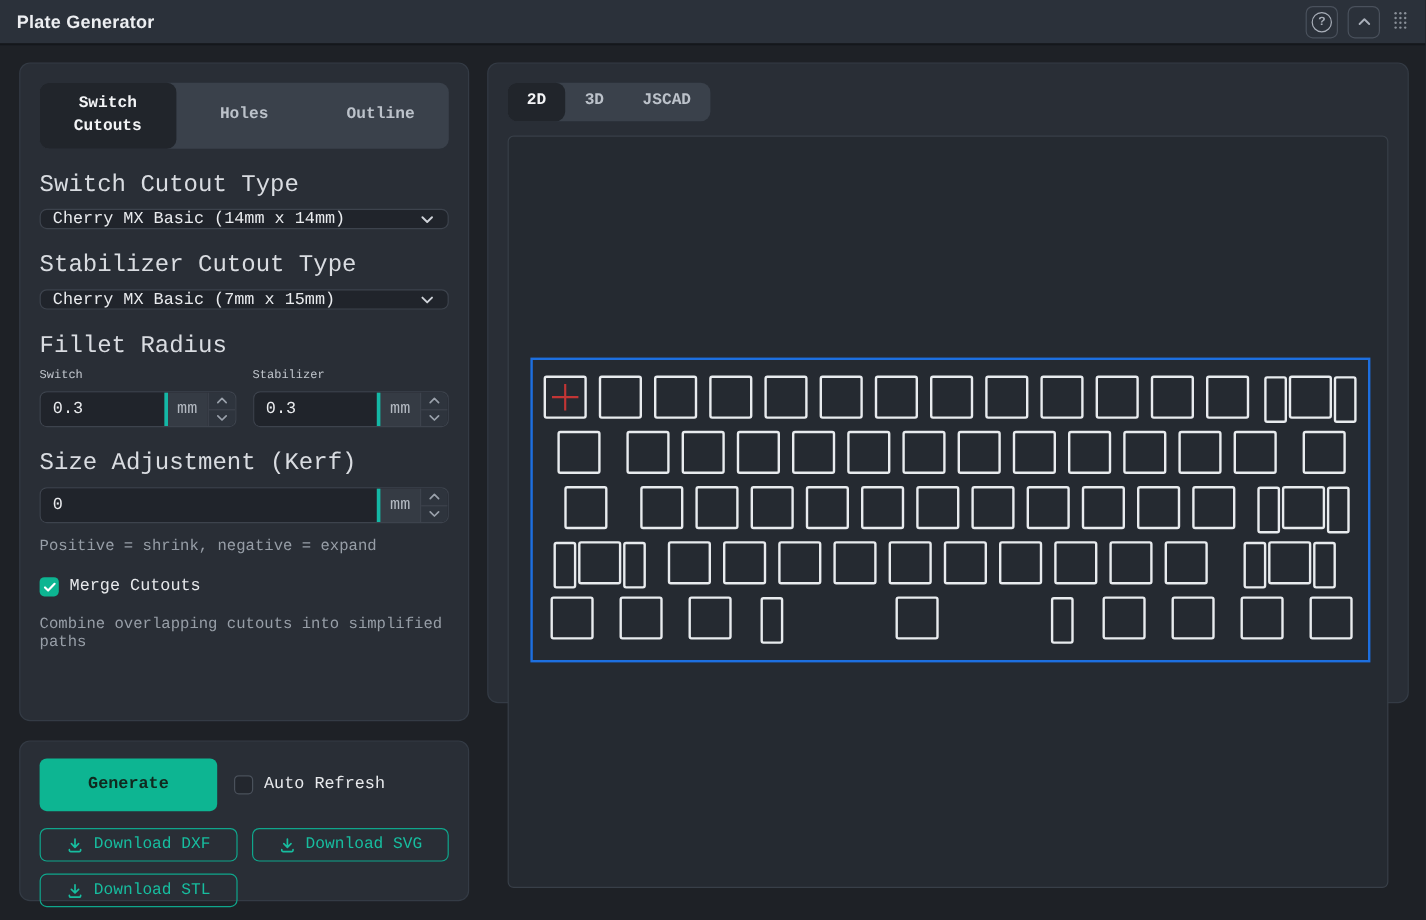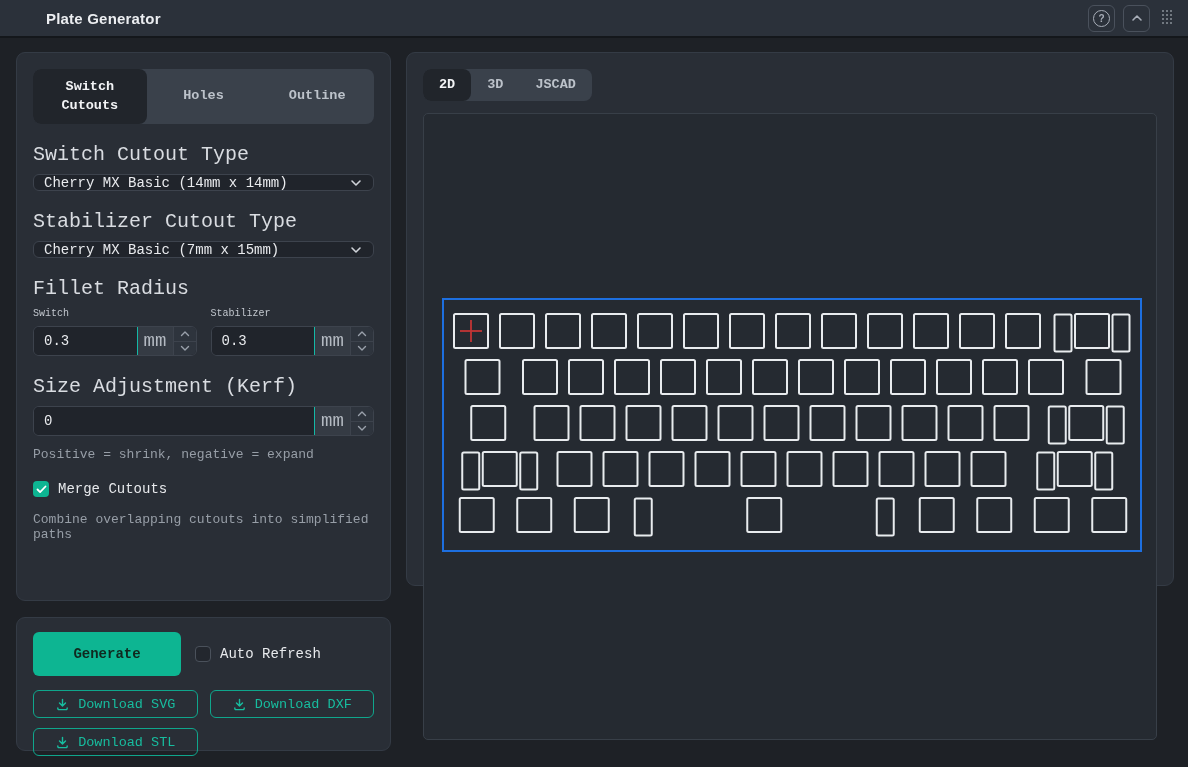--- a/index.html
+++ b/index.html
@@ -8,21 +8,21 @@
     background:#1e2126;
     font-family:"Liberation Sans","DejaVu Sans",sans-serif;
     color:#dde0e4;
     font-size:14px;
   }
   
   .titlebar{
     height:38px; background:#2b313a; border-bottom:2px solid #14171b;
     display:flex; align-items:center; justify-content:space-between; padding:0 14px;
   }
-  .titlebar .title{ font-size:15px; font-weight:bold; color:#eceef1; letter-spacing:.2px;margin-left:32px;}
+  .titlebar .title{ font-size:15px; font-weight:bold; color:#eceef1; letter-spacing:.2px;}
   .titlebar-right{ display:flex; align-items:center; gap:8px;}
   .tb-btn{
     width:27px;height:27px; background:transparent; border:1px solid #4a515c; border-radius:6px;
     color:#a8aeb8; display:flex; align-items:center; justify-content:center; cursor:pointer;
   }
   .help-circle{
     width:17px;height:17px;border:1.4px solid #a8aeb8;border-radius:50%;
     display:flex;align-items:center;justify-content:center;font-size:10px;font-weight:bold;
   }
   .grip{ display:grid; grid-template-columns:repeat(3,4px); grid-auto-rows:4px; margin-left:4px;}
@@ -59,21 +59,21 @@
   .igroup{
     height:30px; display:flex; border:1px solid #3d434d; border-radius:6px; overflow:hidden;
     background:#20242b;
   }
   .igroup input{
     flex:1; min-width:0; background:#20242b; border:none; outline:none; color:#e9ebee;
     font:inherit; font-size:14px; padding:0 10px;
   }
   .addon{
     width:36px; flex:none; background:#353b44; color:#b3b9c1; display:flex;
-    align-items:center; justify-content:center; font-size:19px; border-left:1px solid #14b8a6;
+    align-items:center; justify-content:center; font-size:14px; border-left:3px solid #14b8a6;
   }
   .stepper{ width:23px; flex:none; display:flex; flex-direction:column; border-left:1px solid #3d434d; background:#2e343d;}
   .step{ flex:1; display:flex; align-items:center; justify-content:center; color:#9aa1ab; cursor:pointer; background:transparent; border:none;}
   .step.up{ border-bottom:1px solid #3d434d;}
   .hint{ font-size:13px; color:#979ea7; margin-top:11px;}
   .checkrow{ display:flex; align-items:center; gap:9px; margin-top:19px; cursor:pointer;}
   .checkbox{
     width:16px;height:16px;border-radius:4px; flex:none; display:flex; align-items:center; justify-content:center;
   }
   .checkbox.checked{ background:#0db592; }
@@ -234,28 +234,28 @@
           <span class="checkbox unchecked"></span>
           <span>Auto Refresh</span>
         </div>
       </div>
       <div class="dl-grid">
         <button class="btn-dl">
           <svg width="15" height="15" viewBox="0 0 16 16" fill="none">
               <path d="M8 2.5v6.5M4.8 6.5L8 9.7l3.2-3.2" stroke="#17bd9f" stroke-width="1.5" stroke-linecap="round" stroke-linejoin="round"></path>
               <path d="M3 11.8v.5a1.2 1.2 0 0 0 1.2 1.2h7.6a1.2 1.2 0 0 0 1.2-1.2v-.5" stroke="#17bd9f" stroke-width="1.5" stroke-linecap="round"></path>
             </svg>
-          <span>Download SVG</span>
+          <span>Download DXF</span>
         </button>
         <button class="btn-dl">
           <svg width="15" height="15" viewBox="0 0 16 16" fill="none">
               <path d="M8 2.5v6.5M4.8 6.5L8 9.7l3.2-3.2" stroke="#17bd9f" stroke-width="1.5" stroke-linecap="round" stroke-linejoin="round"></path>
               <path d="M3 11.8v.5a1.2 1.2 0 0 0 1.2 1.2h7.6a1.2 1.2 0 0 0 1.2-1.2v-.5" stroke="#17bd9f" stroke-width="1.5" stroke-linecap="round"></path>
             </svg>
-          <span>Download DXF</span>
+          <span>Download SVG</span>
         </button>
         <button class="btn-dl">
           <svg width="15" height="15" viewBox="0 0 16 16" fill="none">
               <path d="M8 2.5v6.5M4.8 6.5L8 9.7l3.2-3.2" stroke="#17bd9f" stroke-width="1.5" stroke-linecap="round" stroke-linejoin="round"></path>
               <path d="M3 11.8v.5a1.2 1.2 0 0 0 1.2 1.2h7.6a1.2 1.2 0 0 0 1.2-1.2v-.5" stroke="#17bd9f" stroke-width="1.5" stroke-linecap="round"></path>
             </svg>
           <span>Download STL</span>
         </button>
       </div>
     </section>

